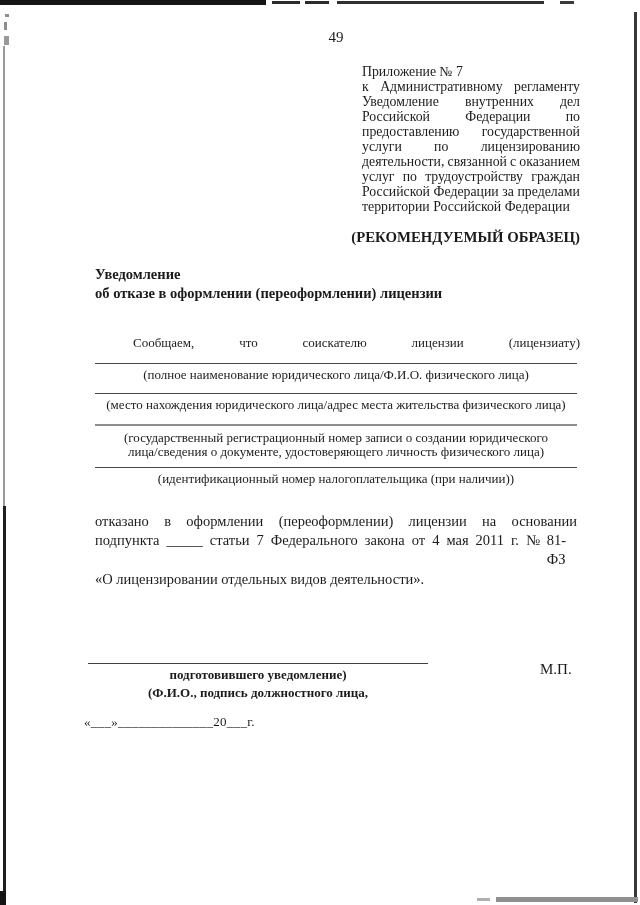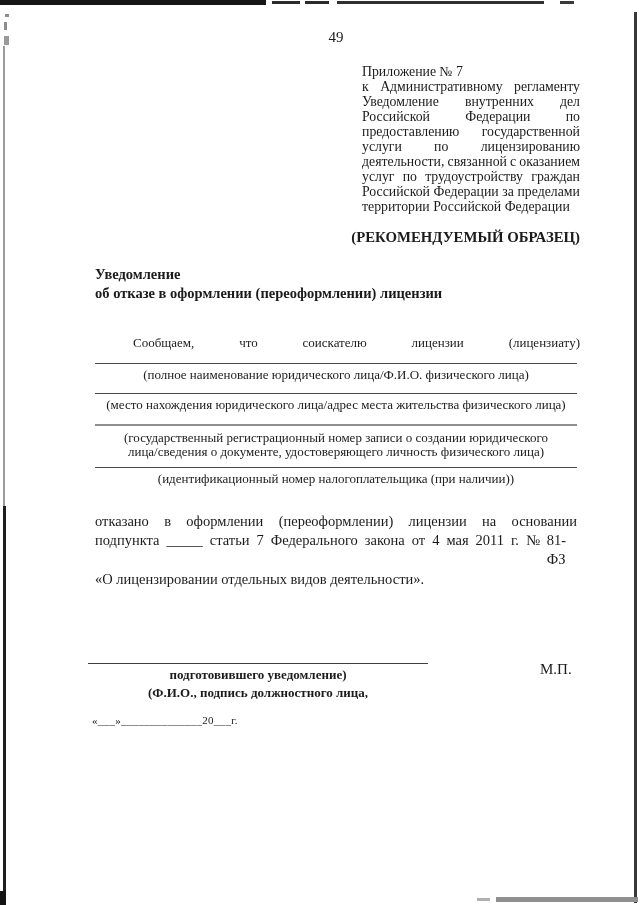--- a/index.html
+++ b/index.html
@@ -20,21 +20,21 @@
   .title-block{left:95px;top:265px;width:482px;font-weight:bold;font-size:14.5px;line-height:19px;}
   .intro{left:133px;top:335px;width:447px;font-size:13px;display:flex;justify-content:space-between;}
   .fline{left:95px;width:482px;height:0;border-top:1.5px solid #474747;}
   .fline.gray{border-top:2.5px solid #8e8e8e;}
   .fcap{left:95px;width:482px;text-align:center;font-size:13px;line-height:13.5px;}
   .bodypar{left:95px;top:512px;width:482px;font-size:14.5px;line-height:19.2px;}
   .bodypar .jl{display:flex;justify-content:space-between;gap:7px;}
   .stamp{left:540px;top:661px;font-size:15px;}
   .sig-line{left:88px;top:663px;width:340px;height:0;border-top:1.5px solid #3f3f3f;}
   .sig-cap{left:88px;top:666px;width:340px;text-align:center;font-size:13px;line-height:17.5px;font-weight:bold;}
-  .date-line{left:92px;top:714px;font-size:11px;letter-spacing:0.3px;}
+  .date-line{left:84px;top:714px;font-size:13px;letter-spacing:0.3px;}
   [data-justify]{display:flex;justify-content:space-between;}
 </style>
 </head>
 <body>
 
 <div class="artifact" style="left:0;top:0;width:266px;height:5px;background:#161616;"></div>
 <div class="artifact" style="left:272px;top:1px;width:28px;height:3px;background:#2b2b2b;"></div>
 <div class="artifact" style="left:305px;top:1px;width:24px;height:3px;background:#2b2b2b;"></div>
 <div class="artifact" style="left:337px;top:1px;width:207px;height:2.5px;background:#303030;"></div>
 <div class="artifact" style="left:560px;top:1px;width:14px;height:2.5px;background:#3a3a3a;"></div>

